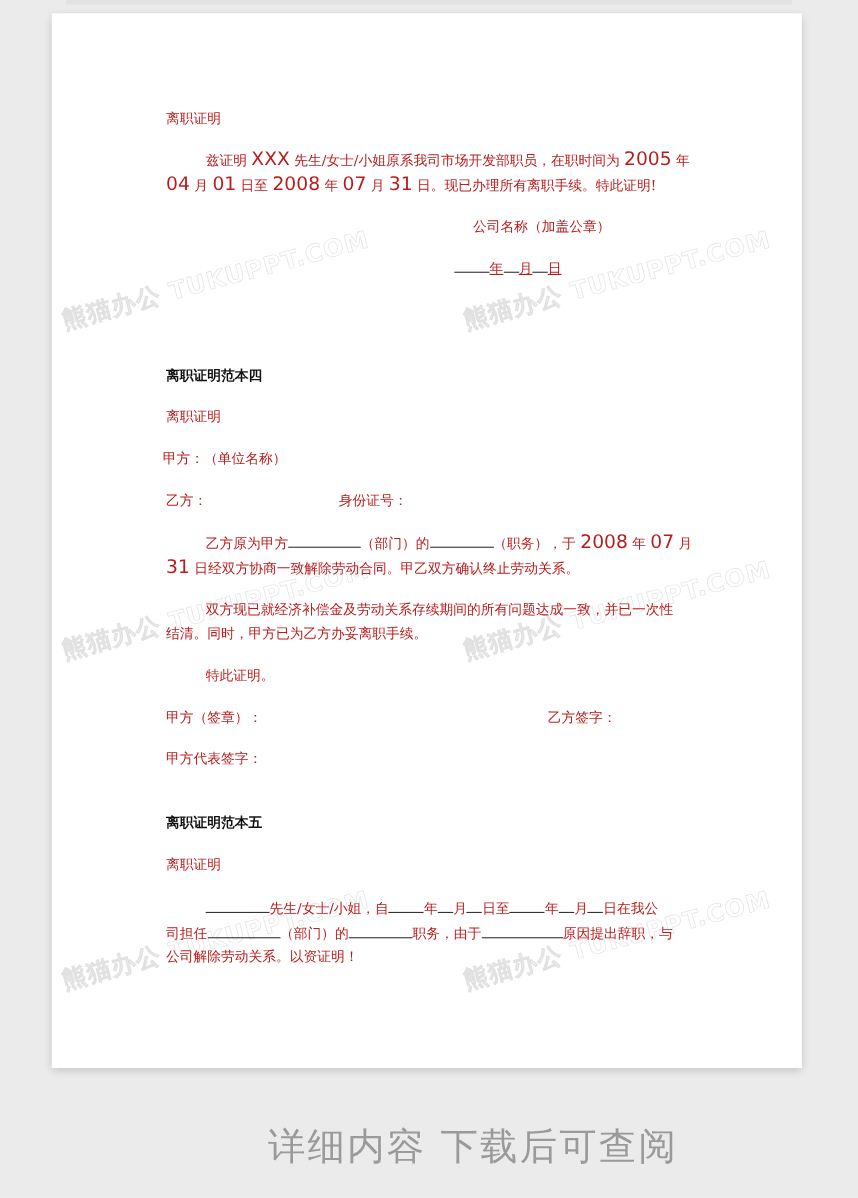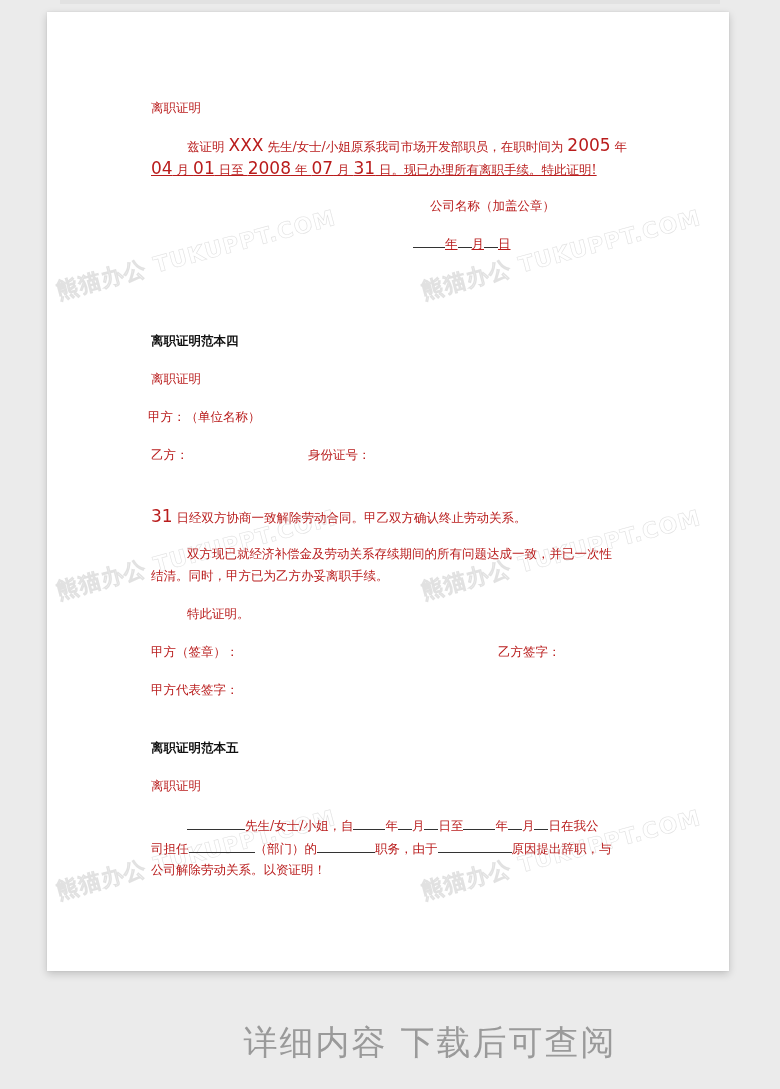--- a/index.html
+++ b/index.html
@@ -93,36 +93,39 @@
   <div class="watermark" style="left:10px; top:565px;">熊猫办公 TUKUPPT.COM</div>
   <div class="watermark" style="left:375px; top:565px;">熊猫办公 TUKUPPT.COM</div>
   <div class="watermark" style="left:10px; top:865px;">熊猫办公 TUKUPPT.COM</div>
   <div class="watermark" style="left:375px; top:865px;">熊猫办公 TUKUPPT.COM</div>
 
   <div class="line" style="left:104px; top:88px;">离职证明</div>
 
   <div class="line" style="left:140px; top:125px;">
     <span>兹证明 </span><span class="num">XXX</span><span> 先生/女士/小姐原系我司市场开发部职员，在职时间为 </span><span class="num">2005</span><span> 年</span>
   </div>
-  <div class="line" style="left:104px; top:148px;text-decoration:underline;">
+  <div class="line" style="left:104px; top:148px;">
     <span class="num">04</span><span> 月 </span><span class="num">01</span><span> 日至 </span><span class="num">2008</span><span> 年 </span><span class="num">07</span><span> 月 </span><span class="num">31</span><span> 日。现已办理所有离职手续。特此证明!</span>
   </div>
 
   <div class="line" style="left:383px; top:186px;">公司名称（加盖公章）</div>
 
   <div class="line" style="left:366px; top:223px;text-decoration:underline;">
     <span class="blank" style="width:32px;"></span><span>年</span><span class="blank" style="width:14px;"></span><span>月</span><span class="blank" style="width:14px;"></span><span>日</span>
   </div>
 
   <div class="line bold" style="left:104px; top:321px;">离职证明范本四</div>
   <div class="line" style="left:104px; top:359px;">离职证明</div>
   <div class="line" style="left:101px; top:397px;">甲方：（单位名称）</div>
   <div class="line" style="left:104px; top:435px;">乙方：</div>
   <div class="line" style="left:261px; top:435px;">身份证号：</div>
 
+  <div class="line" style="left:140px; top:473px;">
+    <span>乙方原为甲方</span><span class="blank" style="width:66px;"></span><span>（部门）的</span><span class="blank" style="width:58px;"></span><span>（职务），于 </span><span class="num">2008</span><span> 年 </span><span class="num">07</span><span> 月</span>
+  </div>
   <div class="line" style="left:104px; top:496px;">
     <span class="num">31</span><span> 日经双方协商一致解除劳动合同。甲乙双方确认终止劳动关系。</span>
   </div>
 
   <div class="line" style="left:140px; top:534px;">双方现已就经济补偿金及劳动关系存续期间的所有问题达成一致，并已一次性</div>
   <div class="line" style="left:104px; top:556px;">结清。同时，甲方已为乙方办妥离职手续。</div>
 
   <div class="line" style="left:140px; top:594px;">特此证明。</div>
 
   <div class="line" style="left:104px; top:632px;">甲方（签章）：</div>

